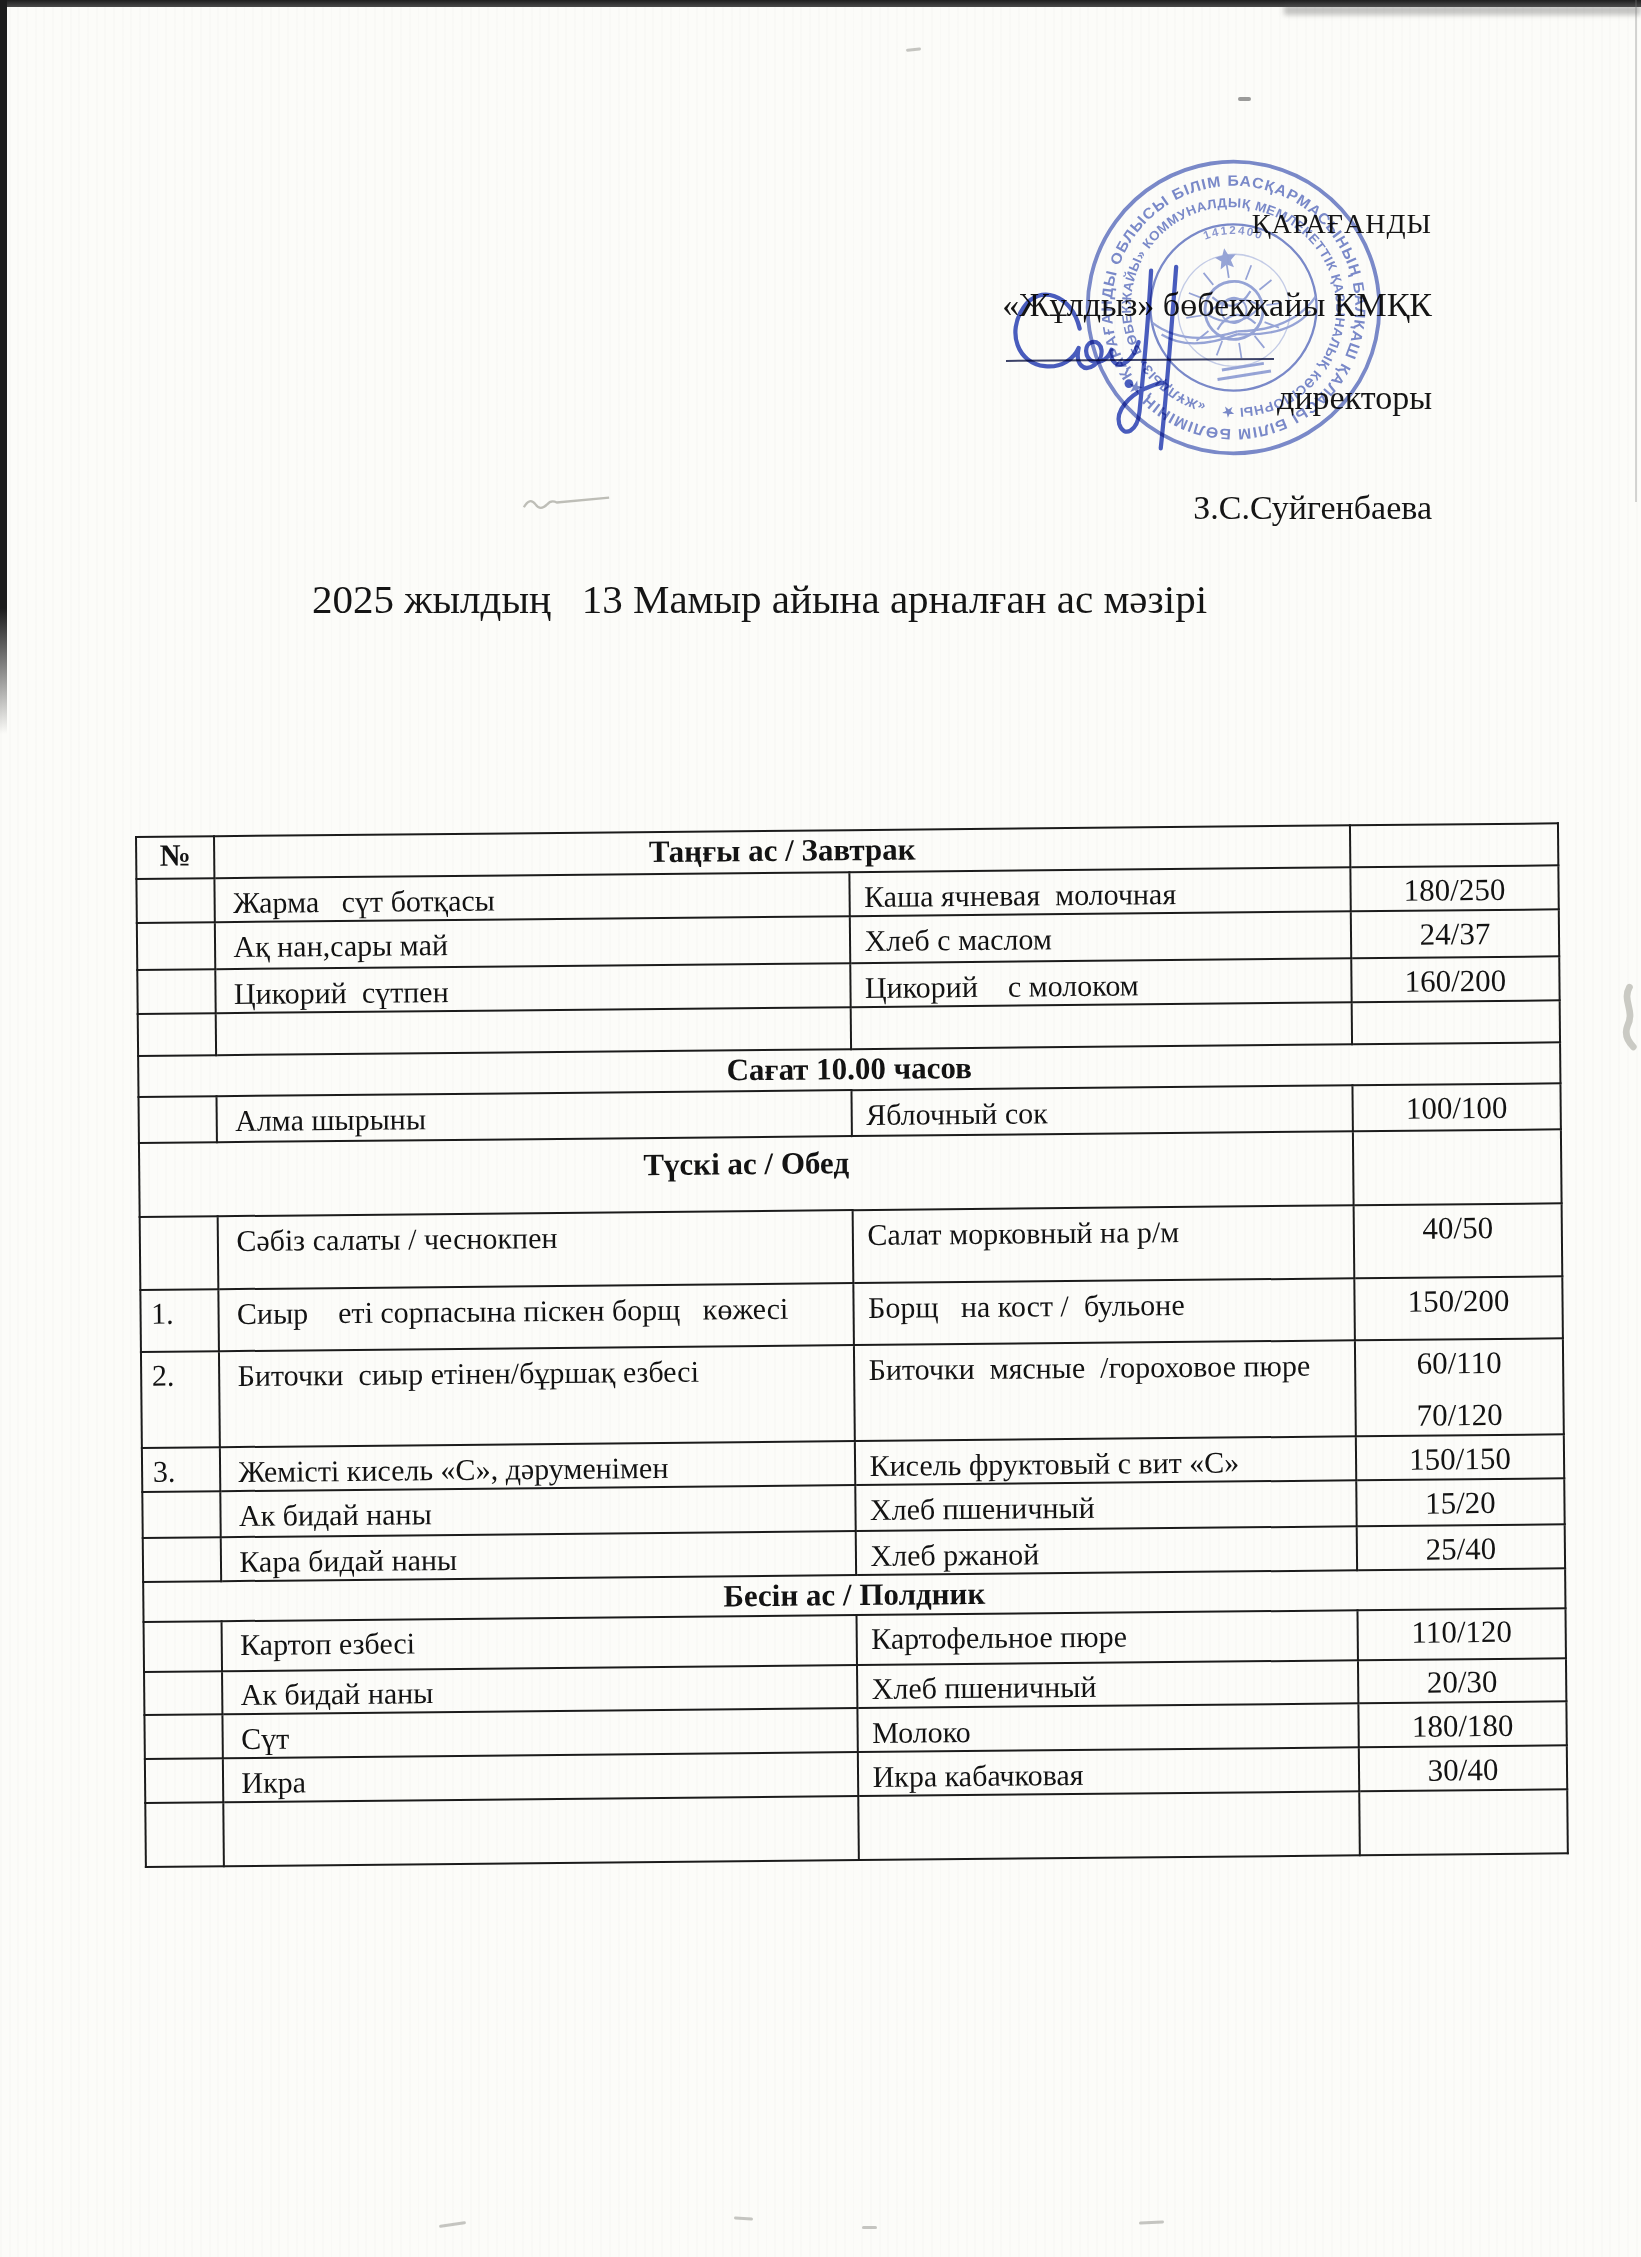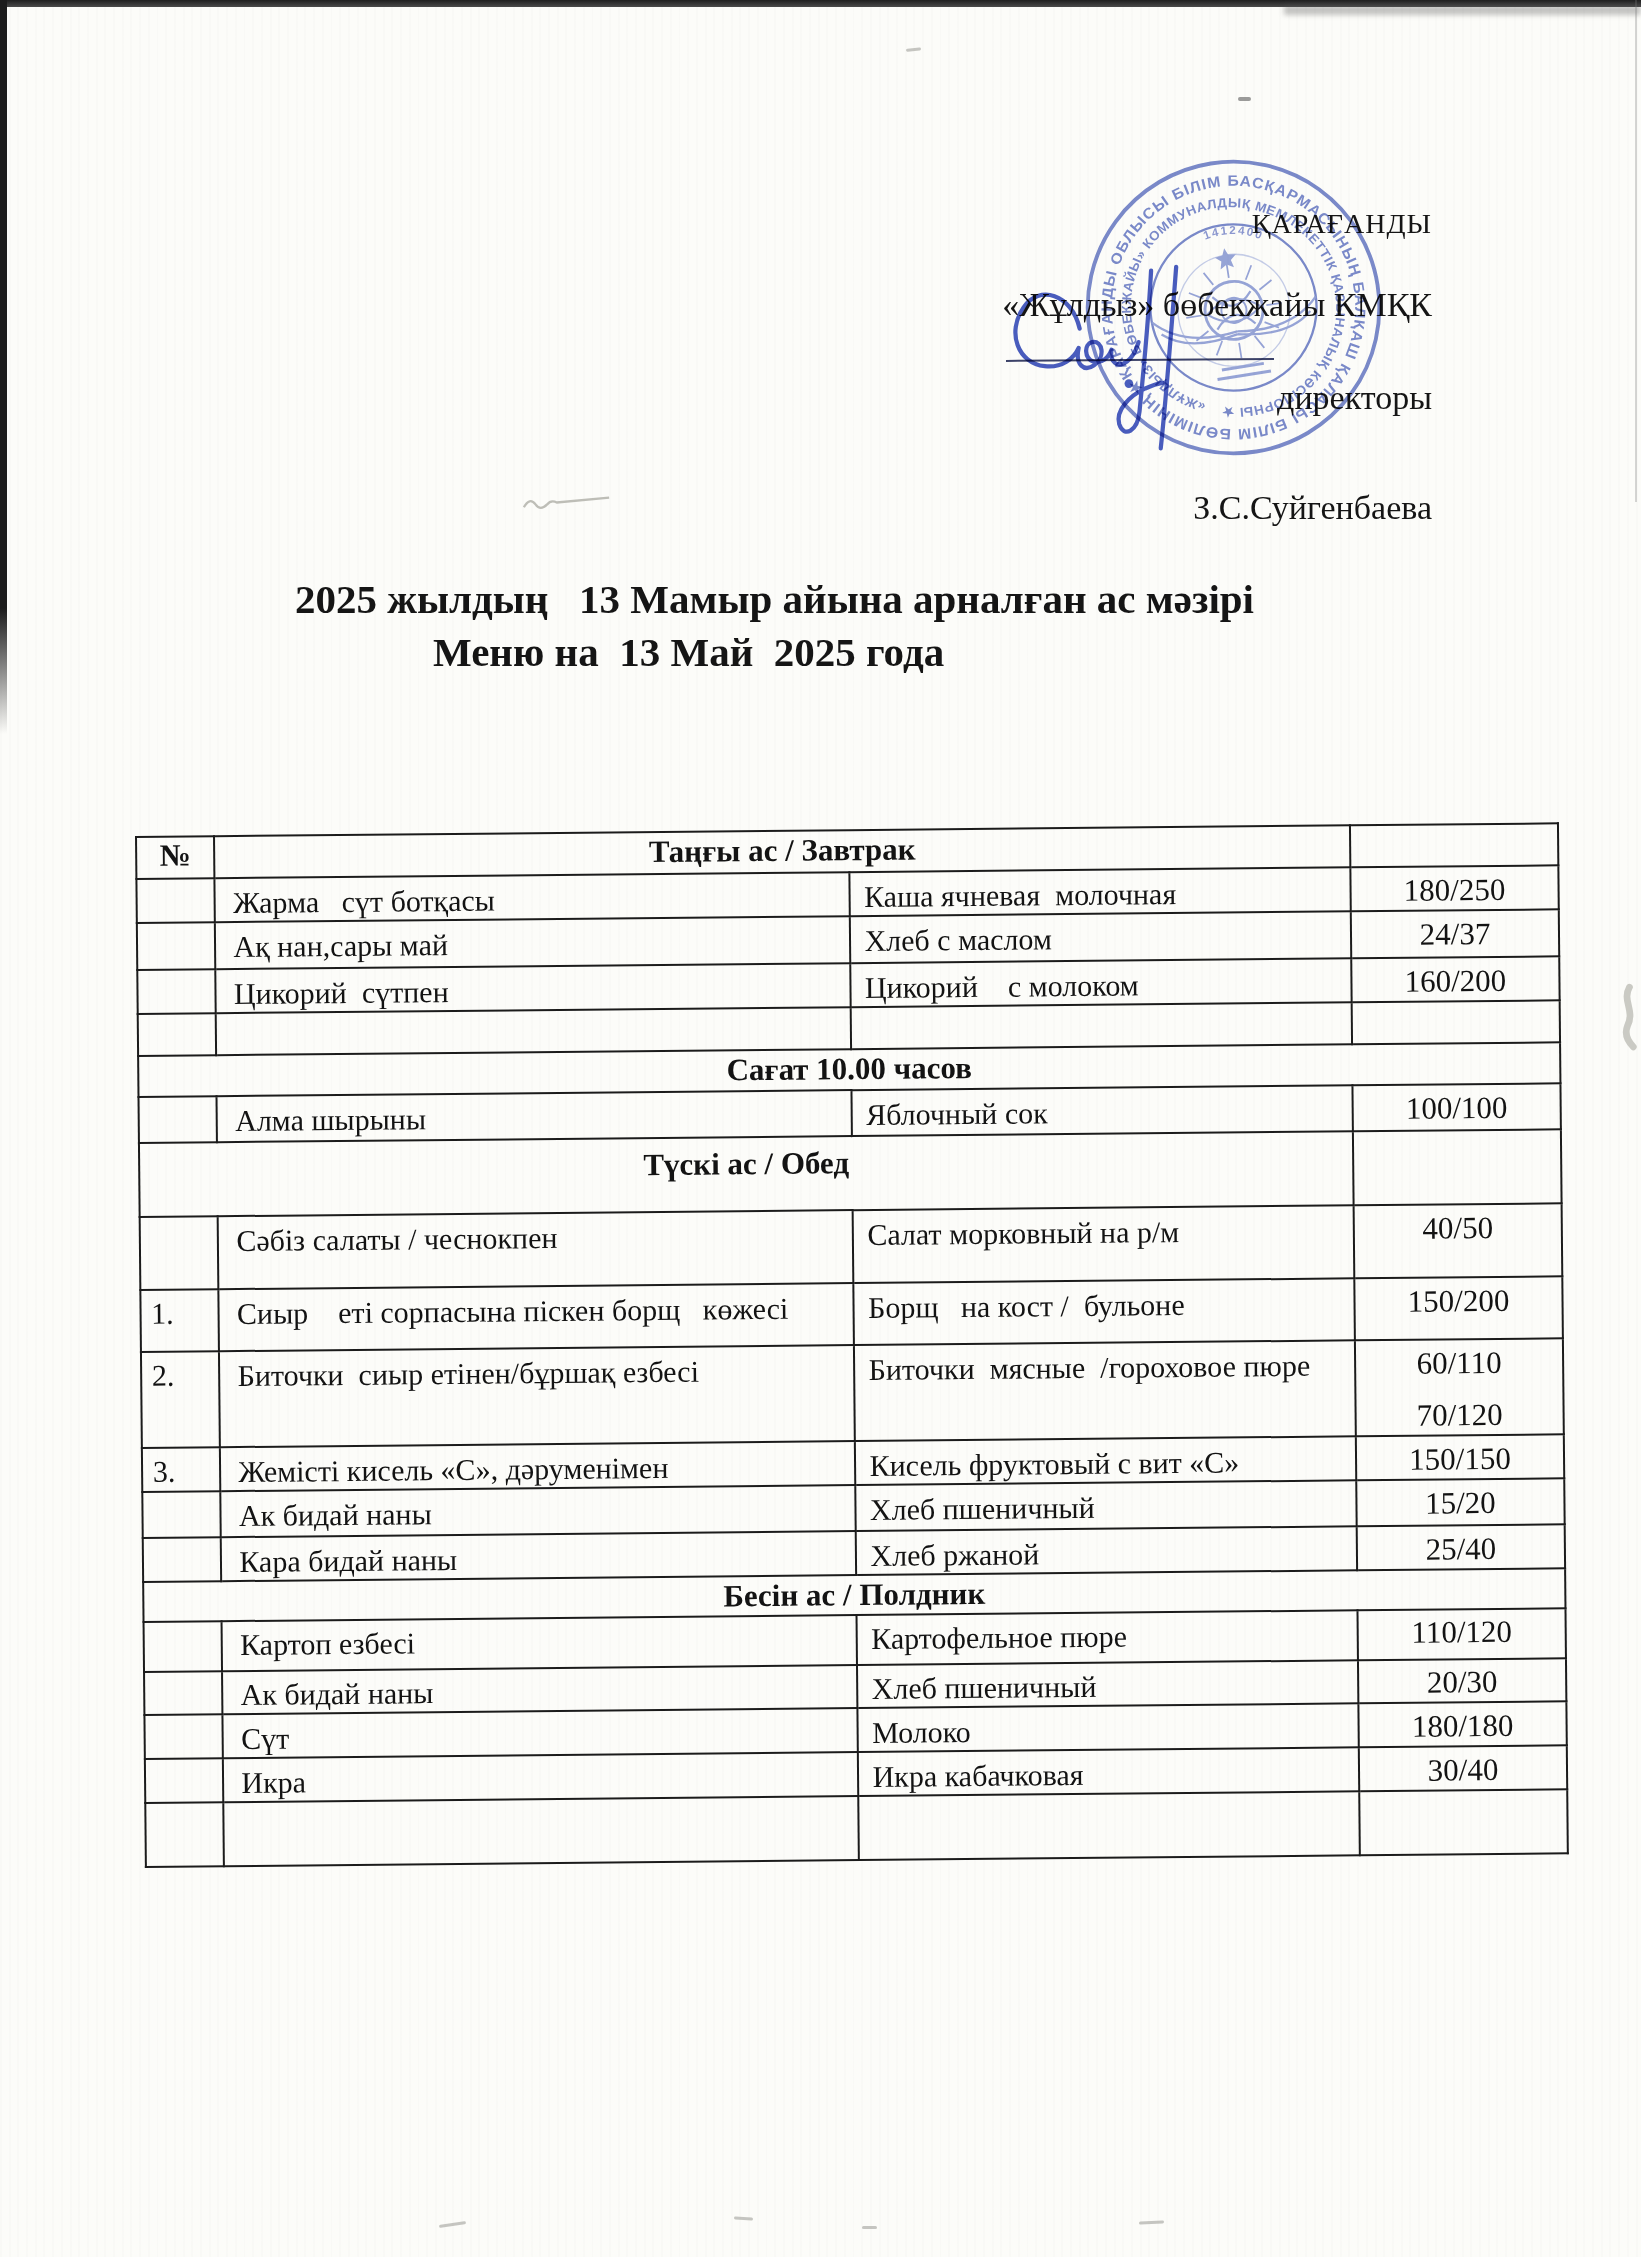--- a/index.html
+++ b/index.html
@@ -17,21 +17,21 @@
   .appr-l1{font-size:28px;letter-spacing:1px;margin-bottom:9.7px;}
   .appr-l2{font-size:34px;margin-bottom:19.3px;}
   .appr-l3{font-size:34px;margin-bottom:14px;}
   .appr-l4{font-size:34px;margin-top:22px;}
   .sig-underline{position:absolute;left:1006px;top:359px;width:268px;height:0;border-top:2.9px solid #3c4268;transform:rotate(-0.4deg);}
   
   .stamp{position:absolute;left:1079px;top:153px;width:309px;height:309px;transform:rotate(-9deg);
          mix-blend-mode:multiply;opacity:.93;}
   .signature{position:absolute;left:985px;top:257px;width:309px;height:203px;mix-blend-mode:multiply;}
   
-  .title-l1{position:absolute;left:295px;top:575px;font-size:41px;font-weight:bold;white-space:pre;}
+  .title-l1{position:absolute;left:312px;top:575px;font-size:41px;font-weight:normal;white-space:pre;}
   .title-l2{position:absolute;left:433px;top:628px;font-size:41px;font-weight:bold;white-space:pre;}
   
   .pencil{position:absolute;left:518px;top:486px;}
   .curl{position:absolute;left:1616px;top:983px;}
   
   .table-wrap{position:absolute;left:135px;top:836px;transform:rotate(-0.55deg);transform-origin:0 0;}
   table.menu{border-collapse:collapse;table-layout:fixed;width:1422px;font-family:"Liberation Serif",serif;
              font-size:30px;color:#131313;}
   table.menu td{border:2.4px solid #1b1b1b;vertical-align:top;overflow:hidden;}
   .c-no{padding:5.8px 1.9px 0 9.7px;}
@@ -104,21 +104,20 @@
       <path d="M98,74 C90,38 56,28 40,52 C22,78 34,110 62,113 C80,115 92,105 97,94
                C93,112 103,119 113,112 C125,104 122,86 111,88 C102,90 103,105 112,108 C121,111 128,104 131,96
                C129,109 137,115 147,108 C154,103 157,95 159,88"></path>
       <path d="M172,14 C170,52 164,120 160,160 C158,180 144,188 139,173 C135,159 149,144 166,136 C173,133 179,131 184,130"></path>
       <path d="M198,10 C194,62 188,142 182,198"></path>
     </g>
     <circle cx="149" cy="131" r="4.5" fill="#3b50bd" opacity=".92"></circle>
   </svg>
 
   <div class="title-l1">2025 жылдың   13 Мамыр айына арналған ас мәзірі</div>
-  <div class="title-l2">Меню на  13 Май  2025 года</div>
 
   <svg class="pencil" width="97" height="31" viewBox="0 0 100 32">
     <path d="M6,22 q6,-11 12,-3 q5,7 12,0 q4,-5 10,-2 L94,12" fill="none" stroke="#aeaea6" stroke-width="2.4" opacity=".8"></path>
   </svg>
 
   <svg class="curl" width="25" height="68" viewBox="0 0 26 70">
     <path d="M14,4 C6,18 20,28 12,44 C8,54 14,62 18,66" fill="none" stroke="#b9b9b2" stroke-width="7" opacity=".75" stroke-linecap="round"></path>
   </svg>
 
   <div class="table-wrap">

